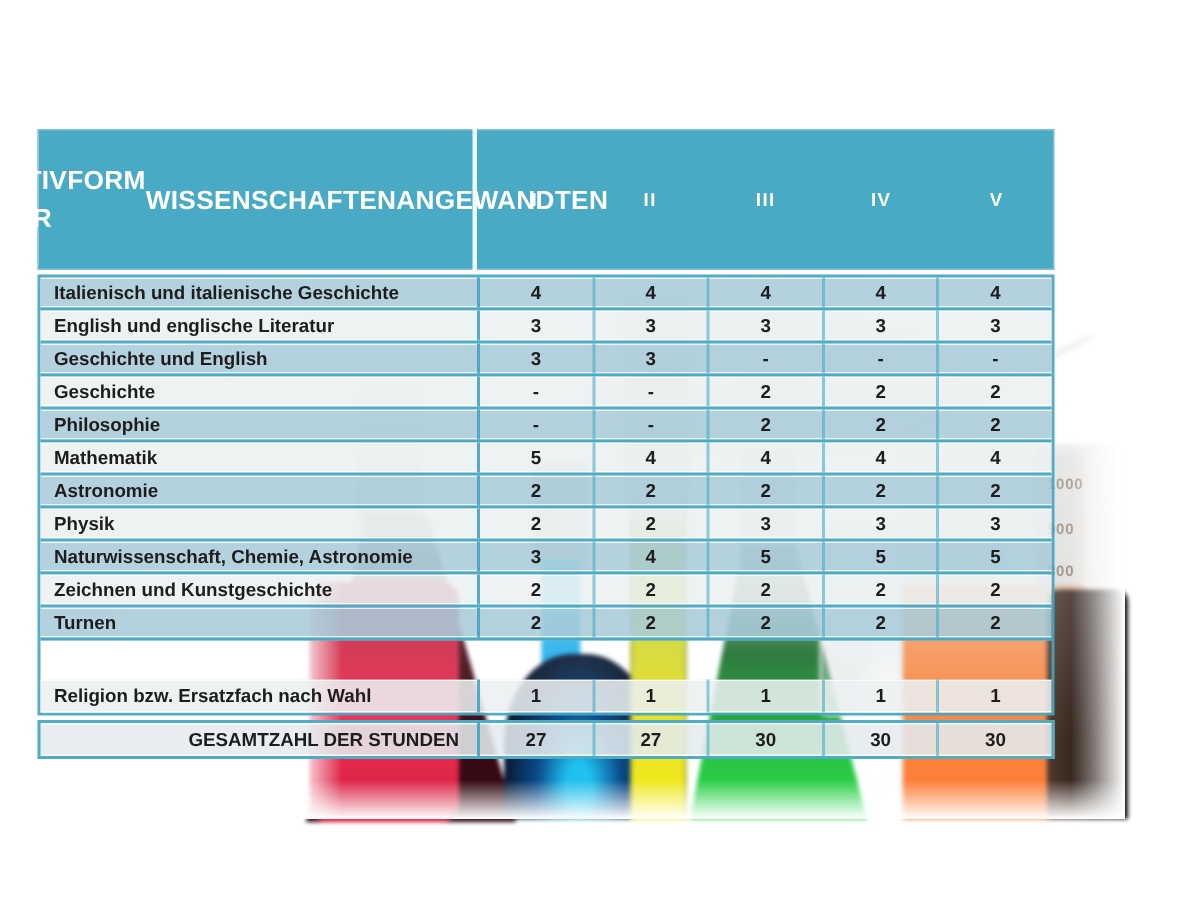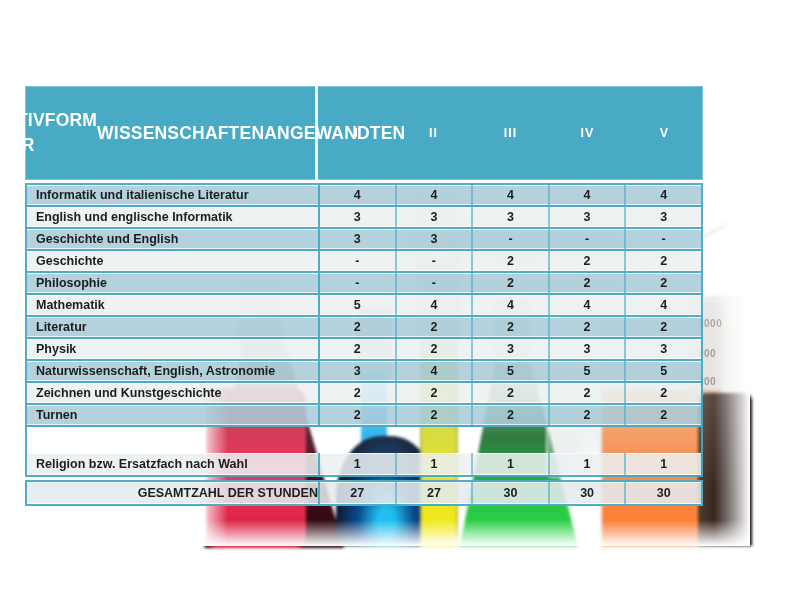--- a/index.html
+++ b/index.html
@@ -87,21 +87,21 @@
   .row.light{background:rgba(236,240,241,.87);}
   .cell{color:var(--text);font-weight:bold;font-size:12.5px;}
   .cell.label{width:293px;border-right:2px solid var(--line);display:flex;align-items:center;
     padding-left:9px;white-space:nowrap;overflow:hidden;}
   .vals{flex:1;display:flex;}
   .cell.val{flex:1;display:flex;align-items:center;justify-content:center;}
   .cell.val + .cell.val{border-left:2px solid rgba(72,170,196,.6);}
   .tfoot{display:flex;margin-top:3px;height:26px;border:2px solid var(--line);
     background:rgba(228,235,238,.88);
     box-shadow:inset 0 1px 0 rgba(255,255,255,.8),inset 0 -1px 0 rgba(255,255,255,.8);}
-  .tfoot .cell.label{justify-content:flex-end;}
+  .tfoot .cell.label{justify-content:flex-end;padding-right:12px;}
 </style>
 </head>
 <body>
 
 <div class="stage">
 
   <div class="photo">
     <div class="shapes">
       <div class="bg-blob"></div>
       <div class="flask-red-neck"></div>
@@ -144,31 +144,31 @@
       <div class="hcols">
           <div class="hcol">I</div>
           <div class="hcol">II</div>
           <div class="hcol">III</div>
           <div class="hcol">IV</div>
           <div class="hcol">V</div>
         </div>
     </div>
     <div class="tbody">
         <div class="row blue">
-    <div class="cell label">Informatik und italienische Literatur</div>
-    <div class="vals">
-            <div class="cell val">4</div>
-            <div class="cell val">4</div>
-            <div class="cell val">4</div>
-            <div class="cell val">4</div>
-            <div class="cell val">4</div>
-          </div>
-  </div>
-        <div class="row light">
-    <div class="cell label">English und englische Informatik</div>
+    <div class="cell label">Italienisch und italienische Geschichte</div>
+    <div class="vals">
+            <div class="cell val">4</div>
+            <div class="cell val">4</div>
+            <div class="cell val">4</div>
+            <div class="cell val">4</div>
+            <div class="cell val">4</div>
+          </div>
+  </div>
+        <div class="row light">
+    <div class="cell label">English und englische Literatur</div>
     <div class="vals">
             <div class="cell val">3</div>
             <div class="cell val">3</div>
             <div class="cell val">3</div>
             <div class="cell val">3</div>
             <div class="cell val">3</div>
           </div>
   </div>
         <div class="row blue">
     <div class="cell label">Geschichte und English</div>
@@ -204,41 +204,41 @@
     <div class="cell label">Mathematik</div>
     <div class="vals">
             <div class="cell val">5</div>
             <div class="cell val">4</div>
             <div class="cell val">4</div>
             <div class="cell val">4</div>
             <div class="cell val">4</div>
           </div>
   </div>
         <div class="row blue">
-    <div class="cell label">Literatur</div>
+    <div class="cell label">Astronomie</div>
     <div class="vals">
             <div class="cell val">2</div>
             <div class="cell val">2</div>
             <div class="cell val">2</div>
             <div class="cell val">2</div>
             <div class="cell val">2</div>
           </div>
   </div>
         <div class="row light">
     <div class="cell label">Physik</div>
     <div class="vals">
             <div class="cell val">2</div>
             <div class="cell val">2</div>
             <div class="cell val">3</div>
             <div class="cell val">3</div>
             <div class="cell val">3</div>
           </div>
   </div>
         <div class="row blue">
-    <div class="cell label">Naturwissenschaft, English, Astronomie</div>
+    <div class="cell label">Naturwissenschaft, Chemie, Astronomie</div>
     <div class="vals">
             <div class="cell val">3</div>
             <div class="cell val">4</div>
             <div class="cell val">5</div>
             <div class="cell val">5</div>
             <div class="cell val">5</div>
           </div>
   </div>
         <div class="row light">
     <div class="cell label">Zeichnen und Kunstgeschichte</div>

